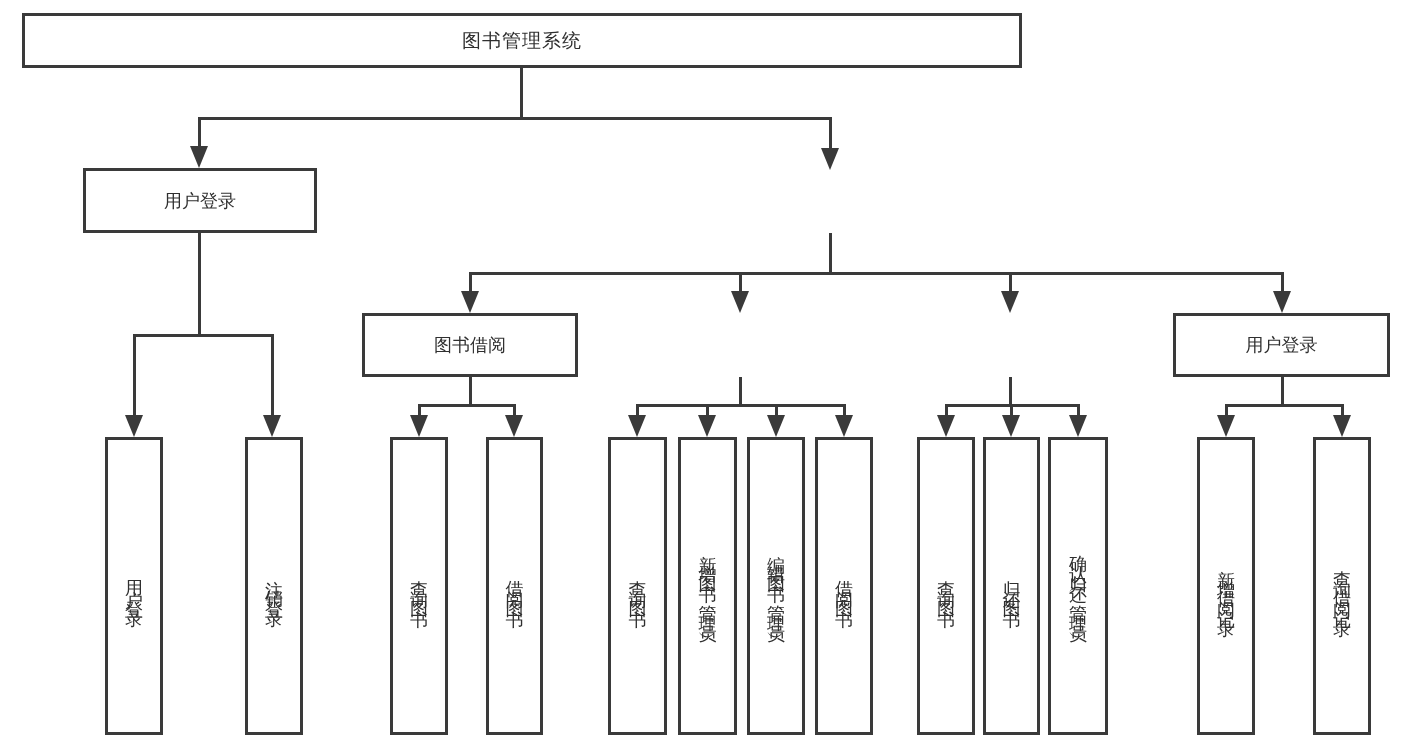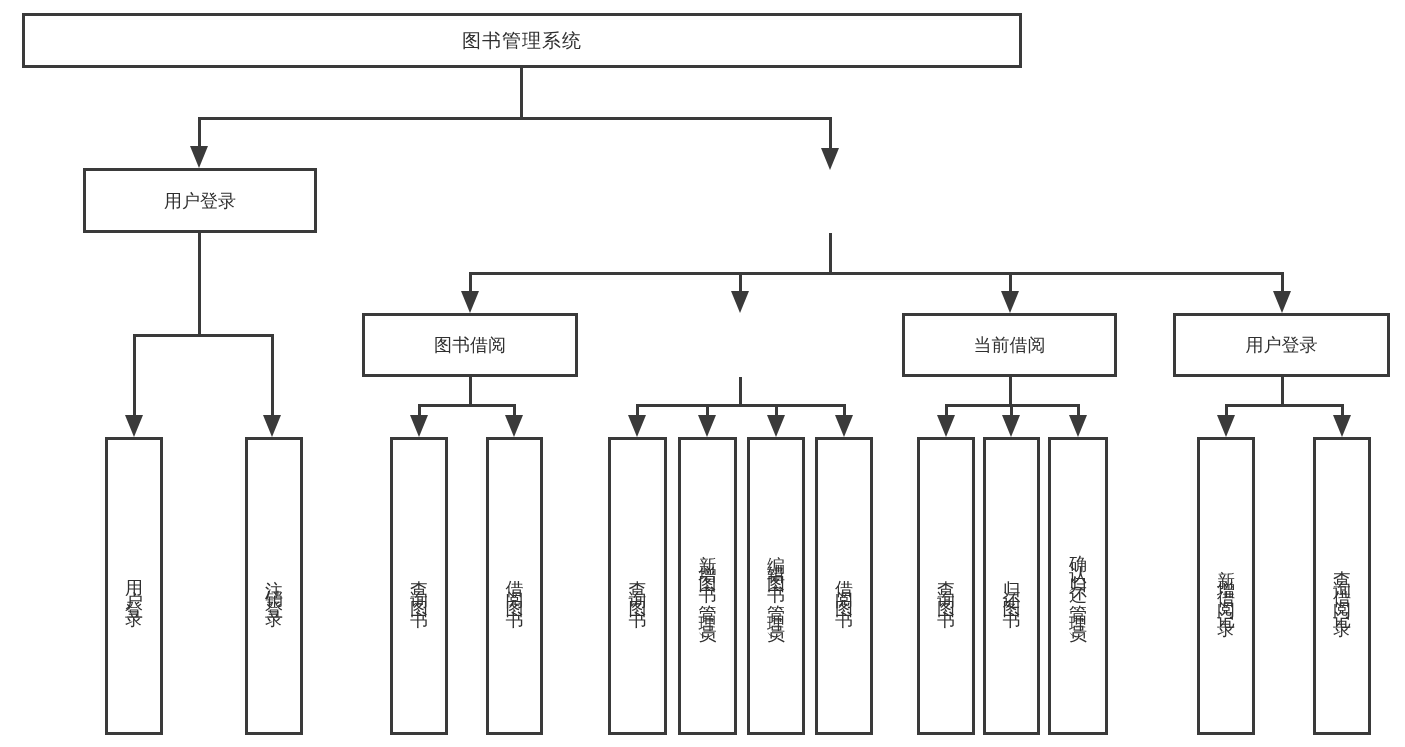--- a/index.html
+++ b/index.html
@@ -98,23 +98,20 @@
     <span>图书管理系统</span>
   </div>
 
   <div class="node" style="left:83px;top:168px;width:234px;height:65px">
     <span>用户登录</span>
   </div>
 
   <div class="node" style="left:362px;top:313px;width:216px;height:64px">
     <span>图书借阅</span>
   </div>
-  <div class="node" style="left:902px;top:313px;width:215px;height:64px">
-    <span>当前借阅</span>
-  </div>
   <div class="node" style="left:1173px;top:313px;width:217px;height:64px">
     <span>用户登录</span>
   </div>
 
   <div class="node v" style="left:105px;top:437px;width:58px;height:298px">
     <span>用户登录</span>
   </div>
   <div class="node v" style="left:245px;top:437px;width:58px;height:298px">
     <span>注销登录</span>
   </div>

